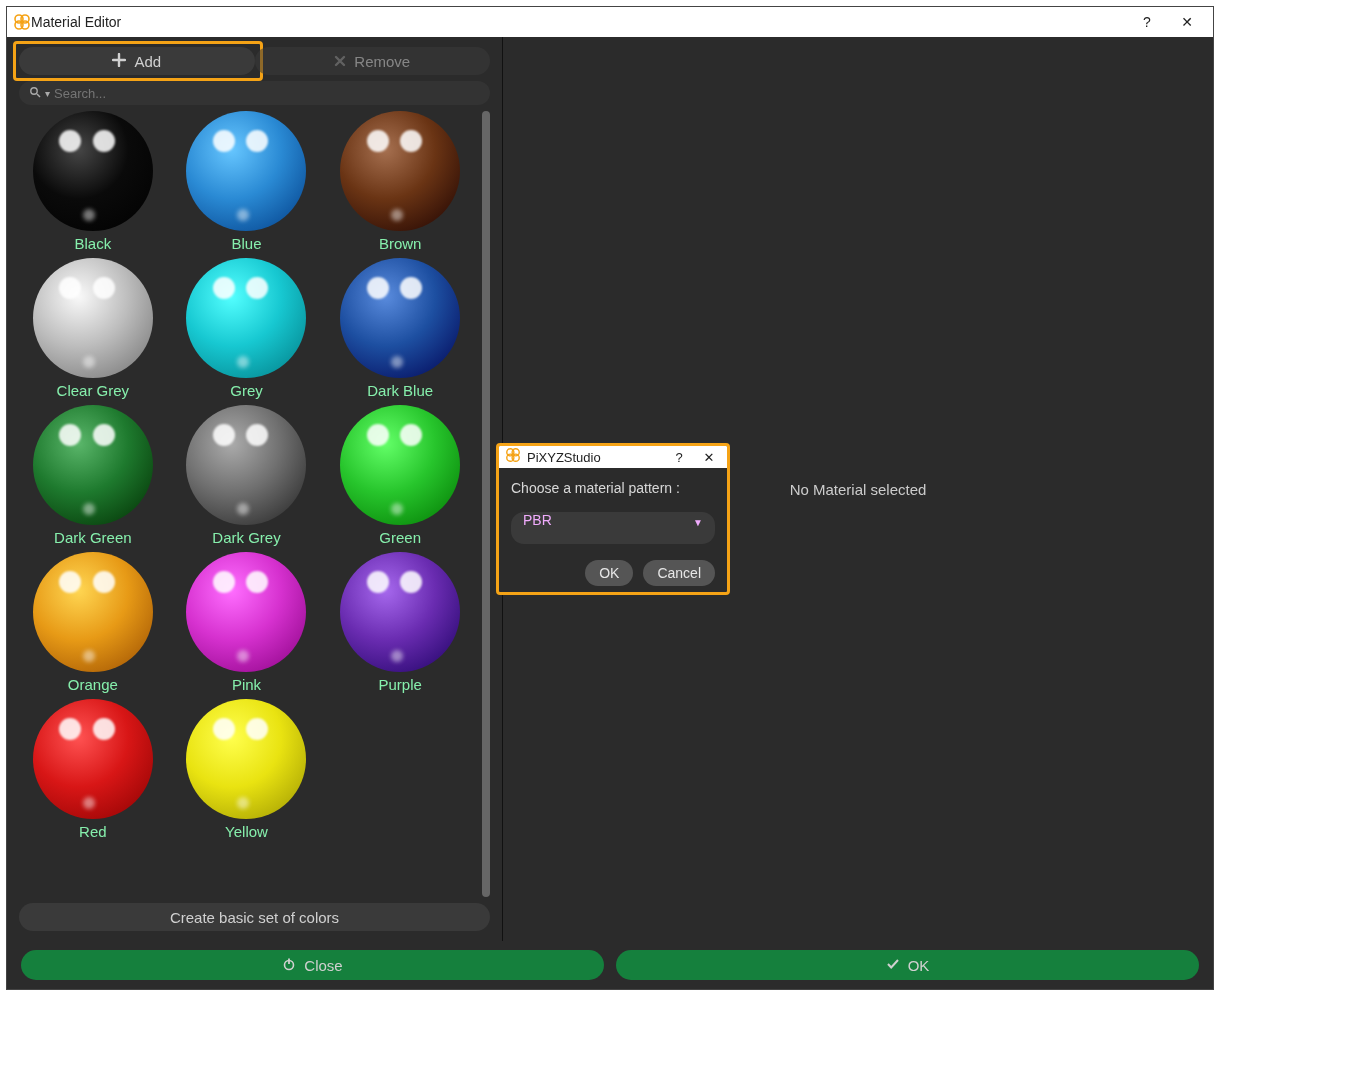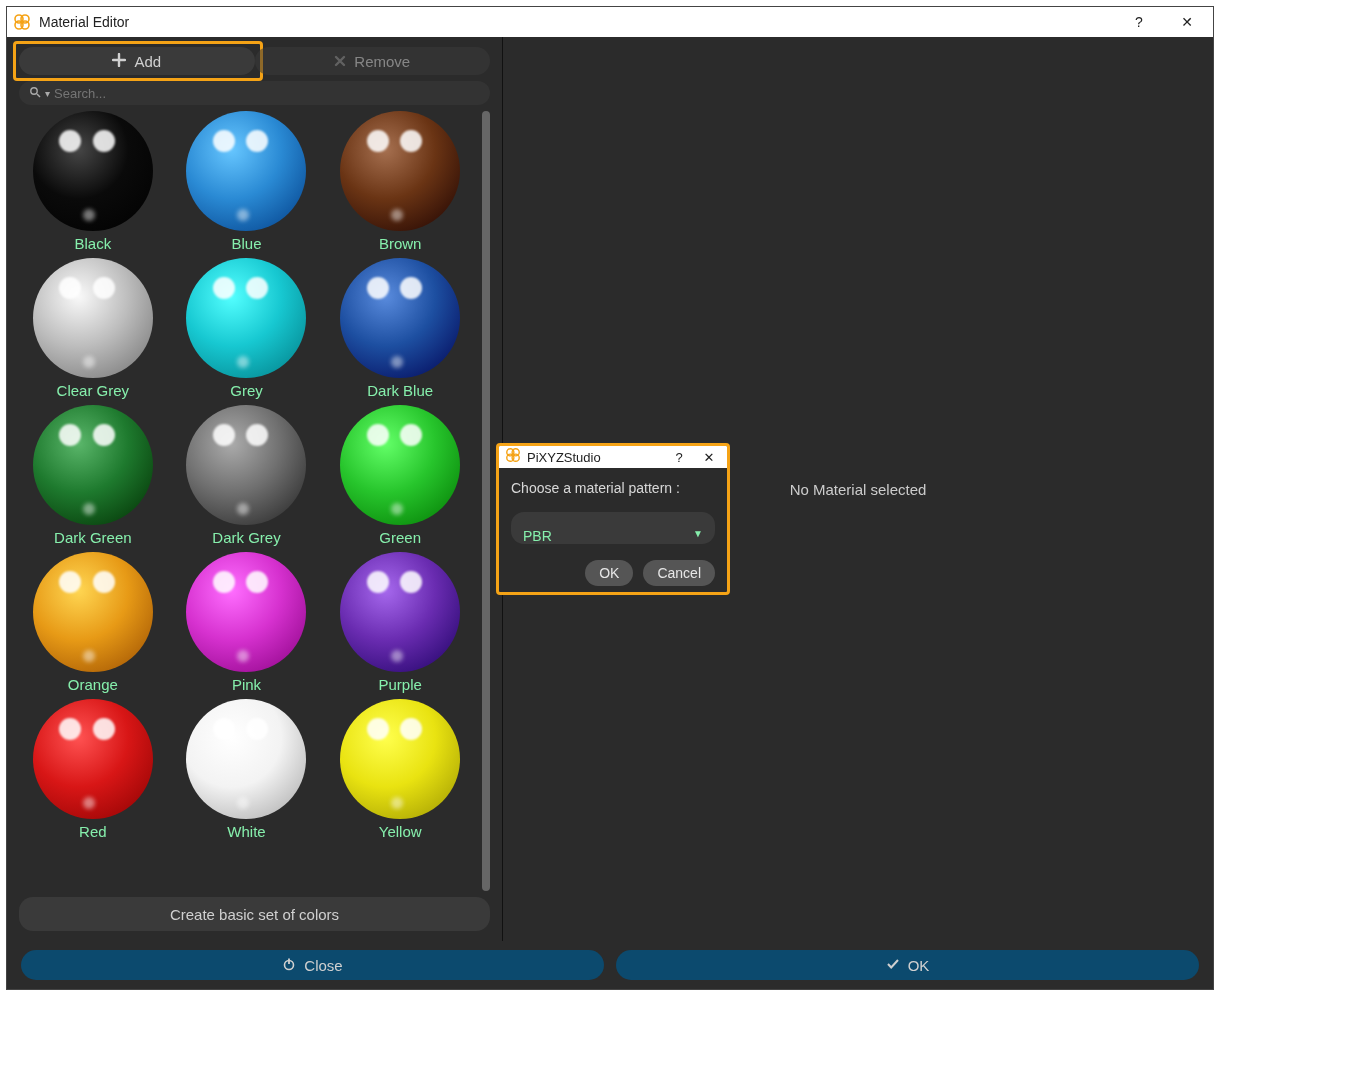--- a/index.html
+++ b/index.html
@@ -1,18 +1,18 @@
 <!DOCTYPE html>
 <html><head>
 <meta charset="utf-8">
 <style>
 *{box-sizing:border-box;margin:0;padding:0;font-family:"Segoe UI",Arial,sans-serif;user-select:none}
 body{background:#fff;width:1345px;height:1086px;position:relative;overflow:hidden}
 .frame{position:absolute;left:6px;top:6px;width:1208px;height:984px;background:#fff;border:1px solid #444}
-.titlebar{height:30px;background:#fff;display:flex;align-items:center;padding:0 6px;gap:8px}
+.titlebar{height:30px;background:#fff;display:flex;align-items:center;padding:0 6px;gap:0}
 .logo svg{display:block}
 .title{flex:1;font-size:14px;color:#222}
 .wbtn{width:40px;height:28px;display:flex;align-items:center;justify-content:center;font-size:14px;color:#222}
 .main{position:absolute;left:0;top:30px;right:0;bottom:0;background:#2b2b2b;display:flex;flex-direction:column}
 .content{flex:1;display:flex;min-height:0}
 .left{width:495px;display:flex;flex-direction:column;gap:6px;padding:10px 12px;background:#2b2b2b;position:relative}
 .toolbar{display:flex;}
 .pillbtn{flex:1;height:28px;border-radius:14px;background:#3a3a3a;display:flex;align-items:center;justify-content:center;gap:8px;color:#d0d0d0;font-size:15px}
 .pillbtn.disabled{opacity:.55}
 .hl-add{position:absolute;left:6px;top:4px;width:250px;height:40px;border:3px solid #f5a316;border-radius:4px;pointer-events:none}
@@ -21,32 +21,32 @@
 .gridwrap{flex:1;display:flex;min-height:0}
 .grid{flex:1;overflow:hidden;display:grid;grid-template-columns:repeat(3,1fr);gap:6px 6px;align-content:start;padding-right:6px}
 .cell{display:flex;flex-direction:column;align-items:center;gap:4px}
 .sphere{width:120px;height:120px;border-radius:50%;position:relative}
 .sphere::before{content:"";position:absolute;left:22%;top:16%;width:22px;height:22px;border-radius:50%;background:rgba(255,255,255,.85);filter:blur(1px)}
 .sphere::after{content:"";position:absolute;left:50%;top:16%;width:22px;height:22px;border-radius:50%;background:rgba(255,255,255,.85);filter:blur(1px)}
 .sphere .bot{position:absolute;left:42%;bottom:8%;width:12px;height:12px;border-radius:50%;background:rgba(255,255,255,.45);filter:blur(2px)}
 .lbl{color:#86efac;font-size:15px}
 .scrollbar{width:8px;background:#2b2b2b;border-radius:4px;position:relative;margin-left:2px}
 .thumb{position:absolute;left:0;right:0;top:0;height:100%;background:#666;border-radius:4px}
-.basicbtn{height:34px;border-radius:14px;background:#3a3a3a;color:#d0d0d0;font-size:15px;display:flex;align-items:center;justify-content:center}
+.basicbtn{height:28px;border-radius:14px;background:#3a3a3a;color:#d0d0d0;font-size:15px;display:flex;align-items:center;justify-content:center}
 .divider{width:1px;background:#111}
 .right{flex:1;display:flex;align-items:center;justify-content:center;color:#ccc;font-size:15px;position:relative}
 .footer{height:48px;display:flex;align-items:center;gap:12px;padding:0 14px;background:#2b2b2b}
-.fbtn{flex:1;height:30px;border-radius:15px;background:#0c4a6e;color:#d0d0d0;font-size:15px;display:flex;align-items:center;justify-content:center;gap:8px}
+.fbtn{flex:1;height:30px;border-radius:15px;background:#15803d;color:#d0d0d0;font-size:15px;display:flex;align-items:center;justify-content:center;gap:8px}
 
 .dialog{position:absolute;left:489px;top:436px;width:234px;height:152px;border:3px solid #f5a316;border-radius:4px;background:#2b2b2b;display:flex;flex-direction:column;overflow:hidden}
 .dtitle{height:26px;background:#fff;display:flex;align-items:center;gap:6px;padding:0 6px}
 .dtitle .t{flex:1;font-size:13px;color:#222}
 .dbody{flex:1;padding:12px 12px 10px;display:flex;flex-direction:column;gap:16px}
 .dlabel{color:#d8d8d8;font-size:14px}
-.combo{height:26px;border-radius:13px;background:#3a3a3a;color:#86efac;font-size:14px;display:flex;align-items:flex-start;padding:16px 12px;justify-content:space-between}
+.combo{height:26px;border-radius:13px;background:#3a3a3a;color:#f0abfc;font-size:14px;display:flex;align-items:flex-end;padding:16px 12px;justify-content:space-between}
 .dactions{display:flex;justify-content:flex-end;gap:10px}
 .dbtn{height:26px;padding:0 14px;border-radius:13px;background:#555;color:#e6e6e6;font-size:14px;display:flex;align-items:center}
 </style>
 </head>
 <body>
 
 <div class="frame">
   <div class="titlebar">
     <span class="logo">
       <svg width="18" height="18" viewBox="0 0 18 18">
@@ -172,26 +172,20 @@
                 </div>
                 <div class="lbl">Purple</div>
               </div>
               <div class="cell">
                 <div class="sphere" style="background: radial-gradient(circle at 38% 32%, rgb(255, 82, 82) 0%, rgb(216, 22, 22) 45%, rgb(136, 0, 0) 100%);">
                   <div class="bot"></div>
                 </div>
                 <div class="lbl">Red</div>
               </div>
               <div class="cell">
-                <div class="sphere" style="background: radial-gradient(circle at 38% 32%, rgb(255, 255, 255) 0%, rgb(243, 243, 243) 45%, rgb(163, 163, 163) 100%);">
-                  <div class="bot"></div>
-                </div>
-                <div class="lbl">White</div>
-              </div>
-              <div class="cell">
                 <div class="sphere" style="background: radial-gradient(circle at 38% 32%, rgb(255, 255, 77) 0%, rgb(233, 227, 17) 45%, rgb(153, 147, 0) 100%);">
                   <div class="bot"></div>
                 </div>
                 <div class="lbl">Yellow</div>
               </div>
             </div>
           <div class="scrollbar">
             <div class="thumb"></div>
           </div>
         </div>

